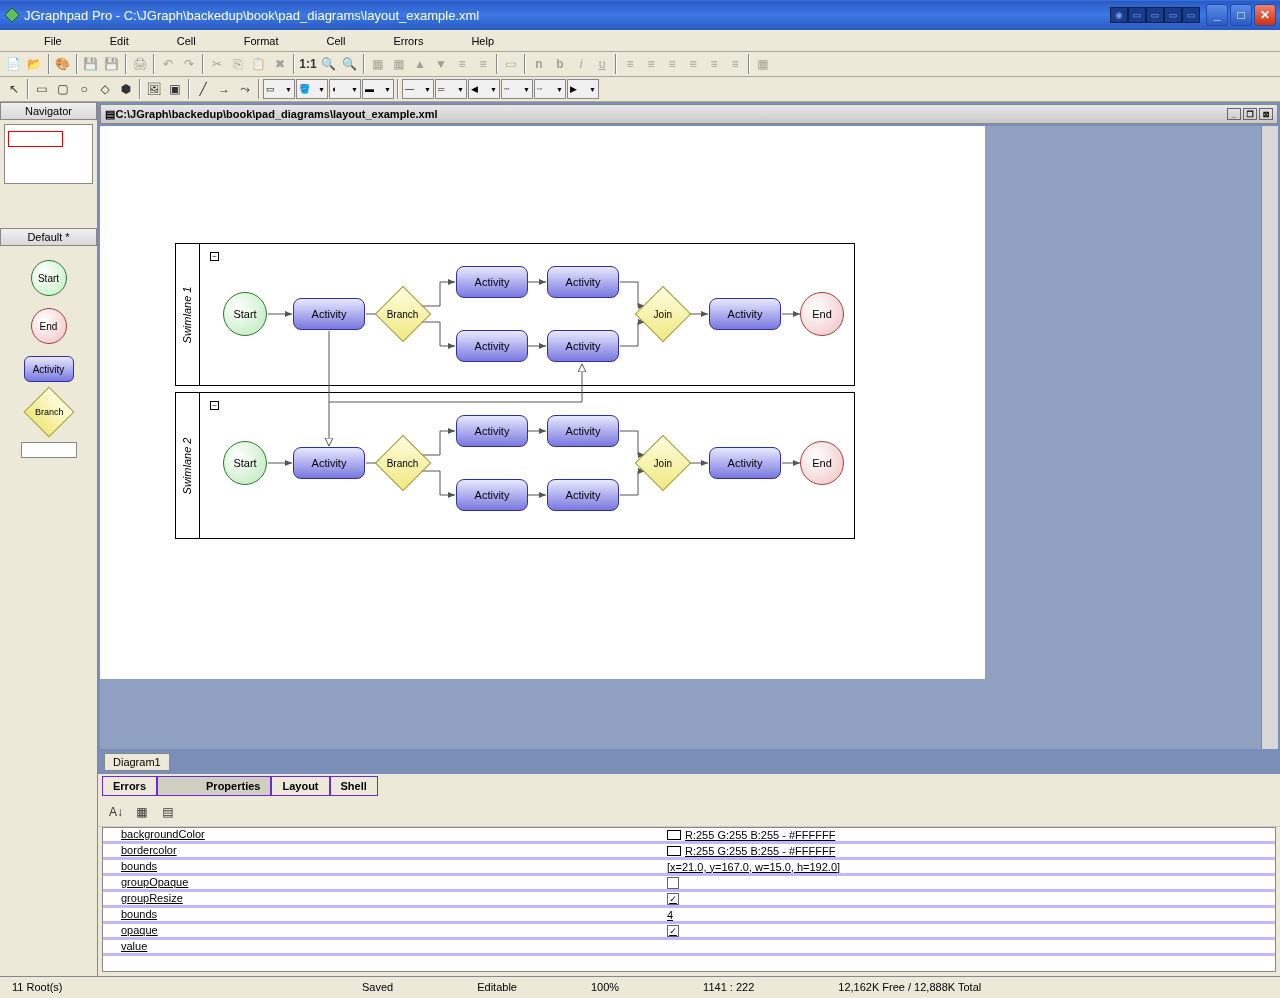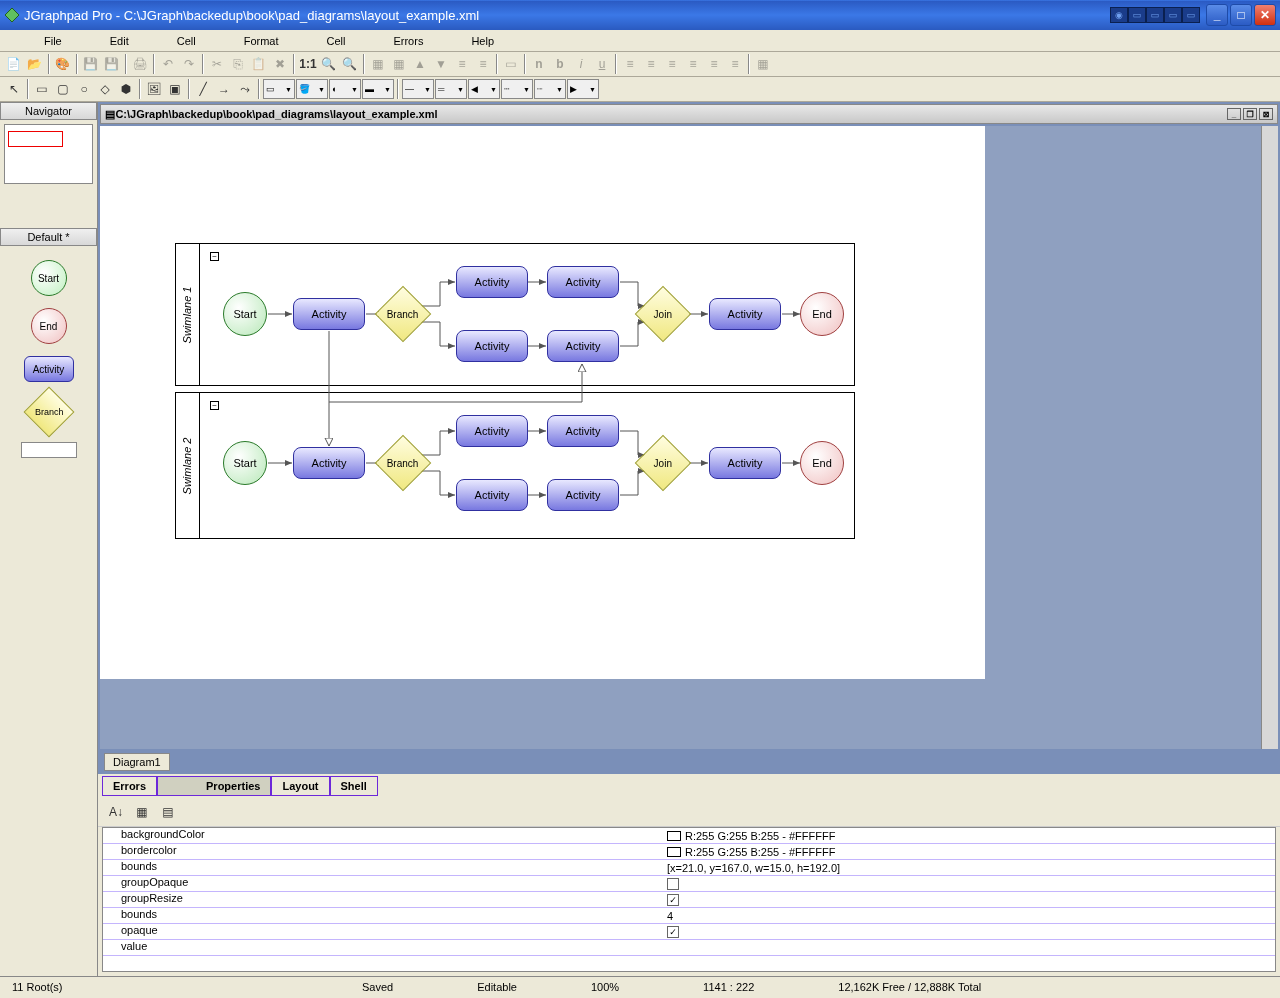--- a/index.html
+++ b/index.html
@@ -70,21 +70,21 @@
 .arrowhead{fill:#555;}
 .arrowhead-open{fill:#fff;stroke:#555;}
 
 
 .bottompanel{ height:205px; border-top:3px solid #7a8fb8; background:#ece9d8; display:flex; flex-direction:column;}
 .bot-tabs{display:flex; padding:2px 4px; gap:0;}
 .bot-tab{border:1px solid #6d28d9;padding:3px 10px;background:#ece9d8;font-weight:bold;font-size:11px;}
 .bot-tab.active{background:#d0d0c0;padding-left:48px;}
 .prop-toolbar{padding:4px 8px;display:flex;gap:6px;border-bottom:1px solid #ccc;}
 .prop-table{flex:1;overflow:auto;background:#fff;border:1px solid #888;margin:0 4px 4px 4px;}
-.prop-row{display:flex;border-bottom:1px solid #c4b5fd;height:16px;font-size:11px;}
+.prop-row{display:flex;border-bottom:3px solid #c4b5fd;height:16px;font-size:11px;text-decoration:underline;}
 .prop-name{width:560px;padding-left:18px;}
 .prop-val{flex:1;padding-left:4px;display:flex;align-items:center;gap:4px;}
 .swatch{width:14px;height:10px;border:1px solid #000;background:#fff;}
 .chk{width:12px;height:12px;border:1px solid #666;background:#fff;font-size:9px;text-align:center;line-height:10px;}
 
 
 .statusbar{height:20px;background:#ece9d8;border-top:1px solid #888;display:flex;align-items:center;font-size:11px;}
 .statusbar .cell{padding:0 12px;}
 .statusbar .cell.first{width:350px;padding-left:12px;}
 </style>

